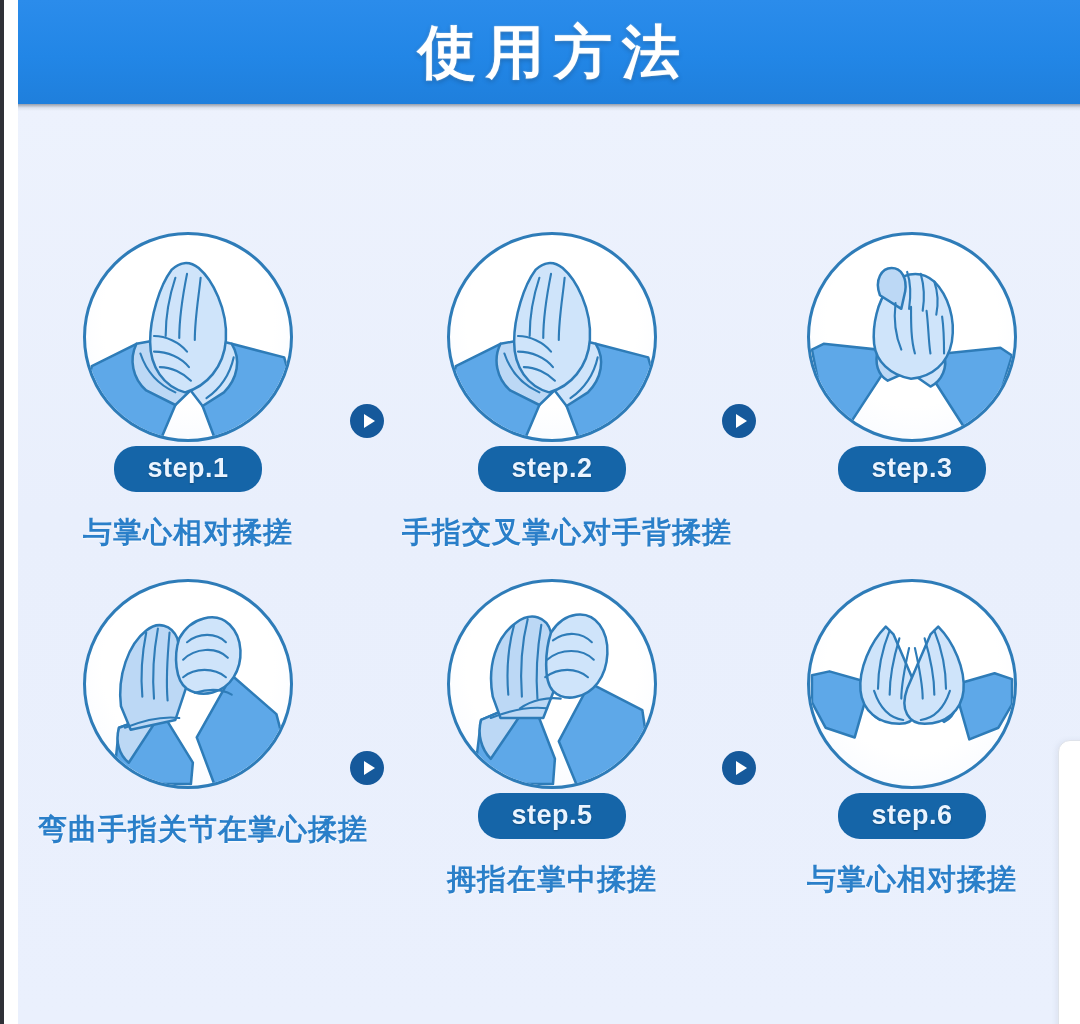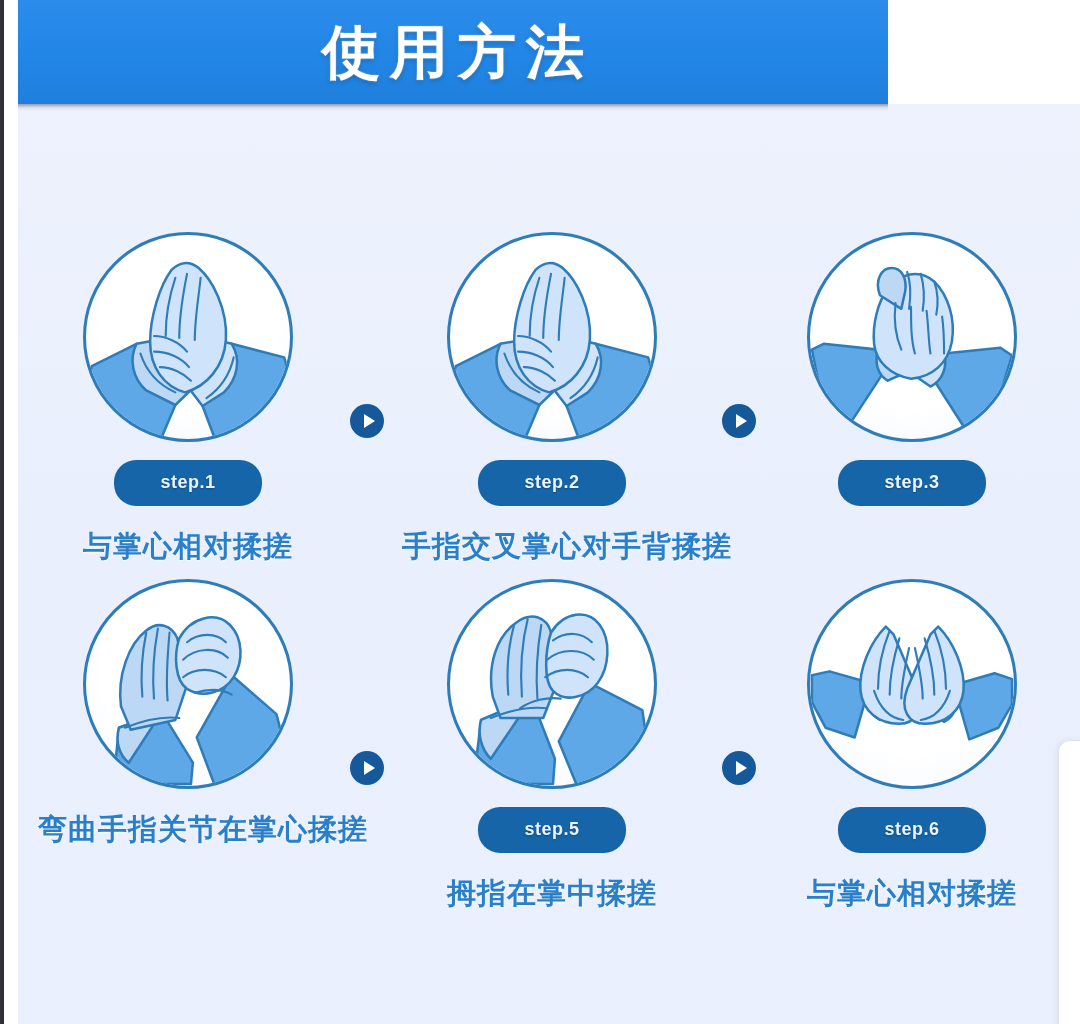--- a/index.html
+++ b/index.html
@@ -34,21 +34,21 @@
     left: 4px; top: 0;
     width: 14px; height: 1024px;
     background: #ffffff;
     z-index: 39;
   }
 
   
   .header {
     position: absolute;
     left: 18px; top: 0;
-    width: 870px;
+    width: 1062px;
     height: 104px;
     background: linear-gradient(180deg, #2b8ceb 0%, #2286e6 55%, #1f7fdc 100%);
     z-index: 20;
   }
   .header::after {
     content: "";
     position: absolute;
     left: 0; bottom: -7px;
     width: 100%;
     height: 7px;
@@ -104,27 +104,27 @@
     margin: 0 auto;
     border-radius: 50%;
     background: radial-gradient(circle at 50% 42%, #ffffff 55%, #f4f8ff 100%);
     border: 3px solid #2e7cb8;
     overflow: hidden;
   }
   .circle svg { display: block; width: 100%; height: 100%; }
 
   .badge {
     display: inline-block;
-    margin-top: 18px;
+    margin-top: 4px;
     min-width: 148px;
     padding: 7px 22px 9px;
     border-radius: 22px;
     background: #1565a8;
     color: #eaf4ff;
-    font-size: 18px;
+    font-size: 27px;
     font-weight: 700;
     letter-spacing: 0.5px;
     line-height: 30px;
     text-shadow: 0 1px 2px rgba(0,0,0,0.25);
     font-family: "Liberation Sans", sans-serif;
   }
 
   .caption {
     margin-top: 23px;
     color: #2a7fc9;

